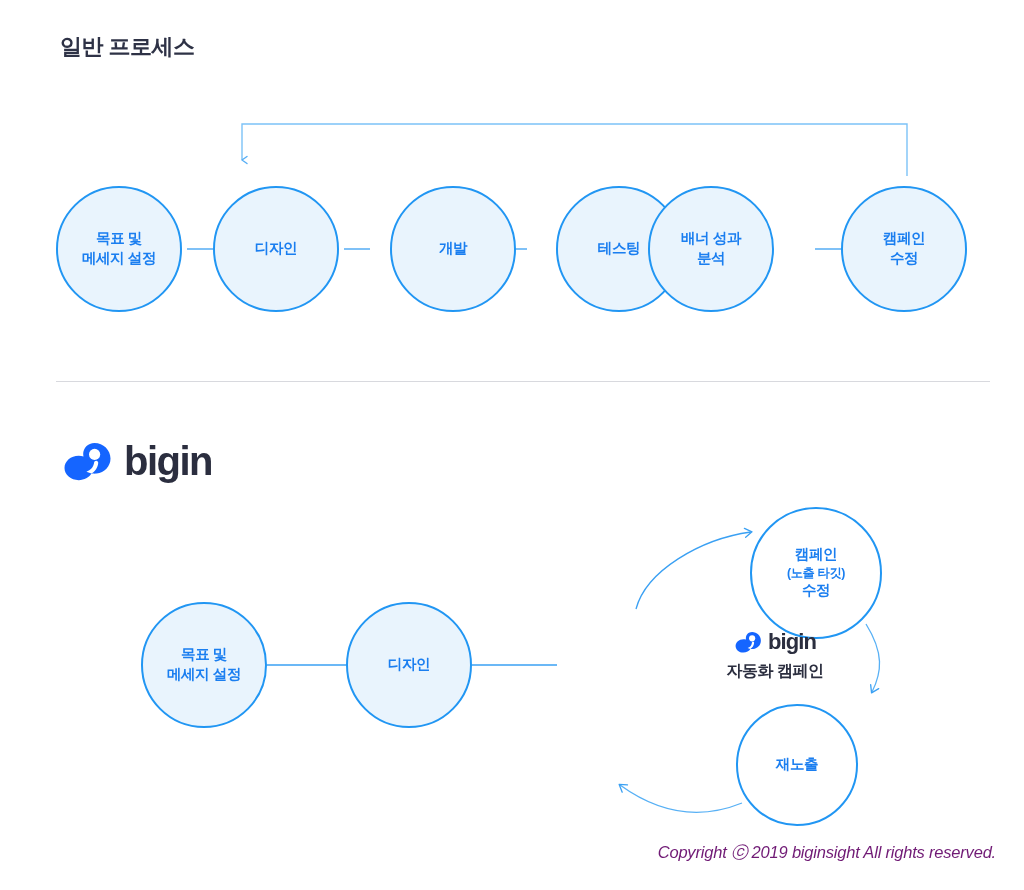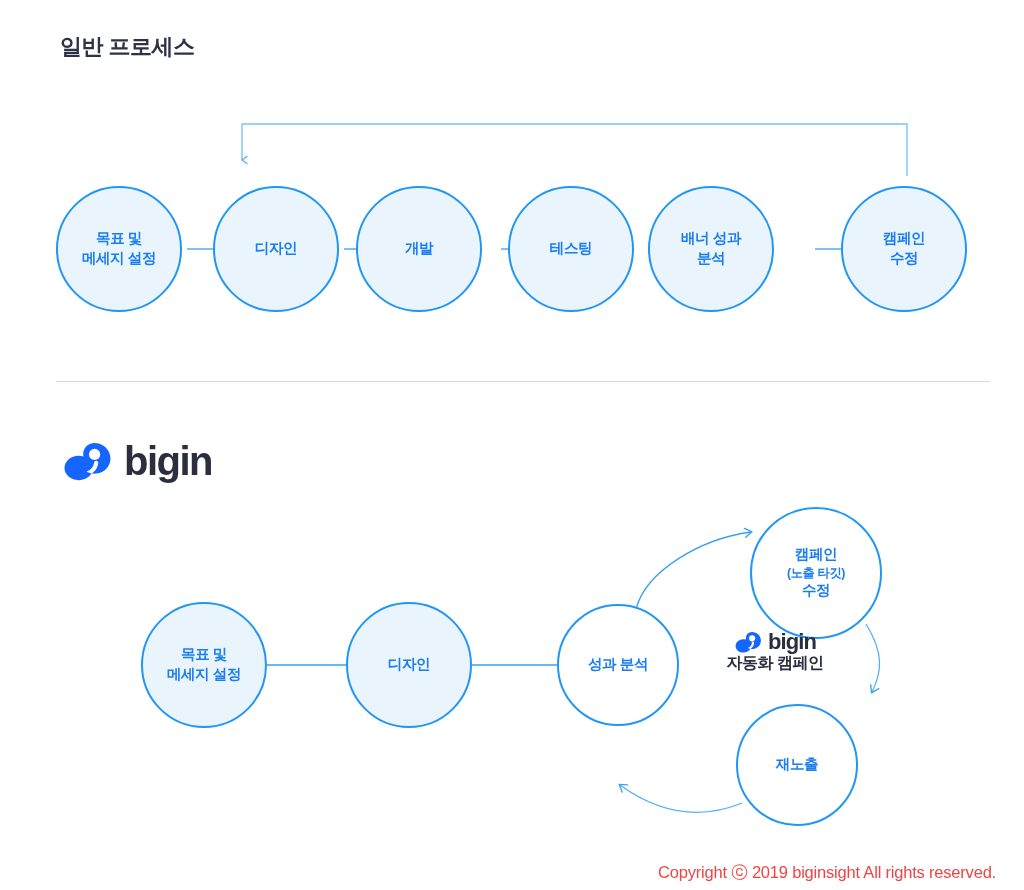--- a/index.html
+++ b/index.html
@@ -111,34 +111,36 @@
     gap: 5px;
   }
   .center-brand .logo-word-sm {
     font-size: 22px;
     font-weight: bold;
     color: #2b2e3f;
     letter-spacing: -0.9px;
     line-height: 1;
   }
   .center-brand .caption {
+    margin-top: 8px;
     font-size: 16px;
     font-weight: bold;
     color: #2b2e3f;
     letter-spacing: -0.5px;
   }
 
   
   .footer {
     position: absolute;
     right: 28px;
-    bottom: 6px;
+    bottom: 26px;
     font-size: 16.5px;
-    color: #ef4444;
+    color: #701a75;
     letter-spacing: -0.2px;
+    font-style: italic;
   }
 </style>
 </head>
 <body>
 
 <div class="page">
 
   <div class="section-title">일반 프로세스</div>
 
   <svg class="connectors" width="1024" height="890" viewBox="0 0 1024 890">
@@ -174,24 +176,24 @@
   </svg>
 
   <div class="flow-top">
     <div class="node filled" style="left:56px">
       <span class="ln">목표 및</span>
       <span class="ln">메세지 설정</span>
     </div>
     <div class="node filled" style="left:213px">
       <span class="ln">디자인</span>
     </div>
-    <div class="node filled" style="left:356px">
+    <div class="node filled" style="left:390px">
       <span class="ln">개발</span>
     </div>
-    <div class="node filled" style="left:508px">
+    <div class="node filled" style="left:556px">
       <span class="ln">테스팅</span>
     </div>
     <div class="node filled" style="left:648px">
       <span class="ln">배너 성과</span>
       <span class="ln">분석</span>
     </div>
     <div class="node filled" style="left:841px">
       <span class="ln">캠페인</span>
       <span class="ln">수정</span>
     </div>
@@ -216,23 +218,20 @@
 
   <div class="node filled node-goal2">
     <span class="ln">목표 및</span>
     <span class="ln">메세지 설정</span>
   </div>
 
   <div class="node filled node-design2">
     <span class="ln">디자인</span>
   </div>
 
-  <div class="node hollow node-analyze">
-    <span class="ln">성과 분석</span>
-  </div>
 
   <div class="node hollow node-campaign">
     <span class="ln">캠페인</span>
     <span class="ln sub">(노출 타깃)</span>
     <span class="ln">수정</span>
   </div>
 
   <div class="node hollow node-reexpose">
     <span class="ln">재노출</span>
   </div>

